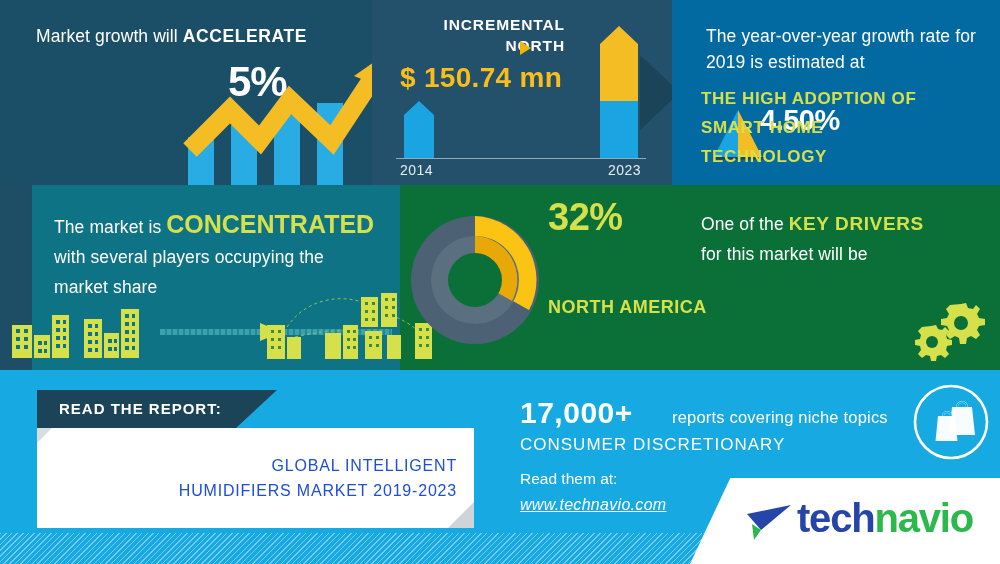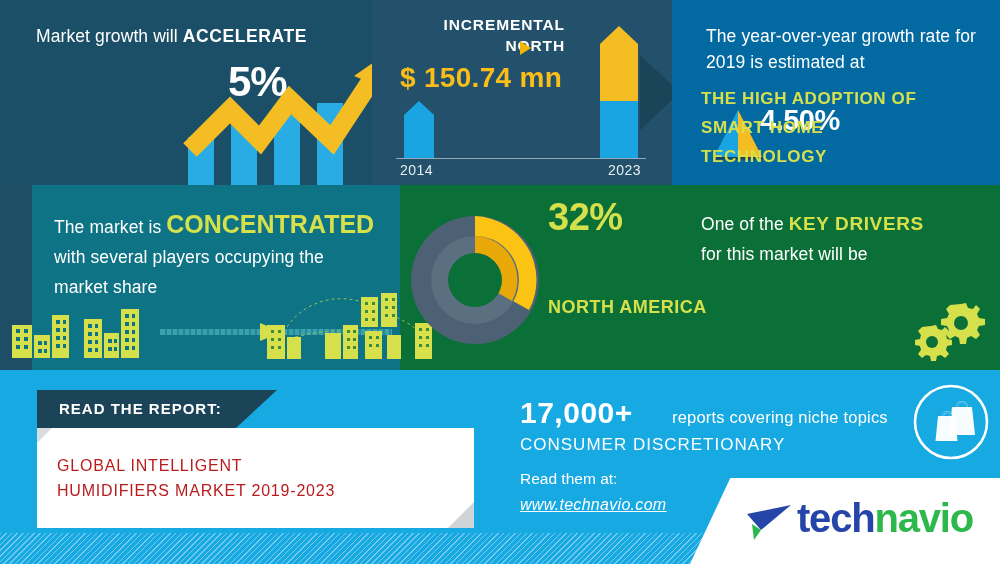--- a/index.html
+++ b/index.html
@@ -152,21 +152,21 @@
   #reportcard .fold-tl{
     position:absolute;left:0;top:0;width:15px;height:15px;
     background:#d9dde0;clip-path:polygon(0 0,100% 0,0 100%);
   }
   #reportcard .fold-br{
     position:absolute;right:0;bottom:0;width:26px;height:26px;
     background:#cfd4d8;clip-path:polygon(100% 0,100% 100%,0 100%);
   }
   #reporttitle{
     position:absolute;left:20px;top:25px;width:400px;
-    font-size:16px;line-height:25px;color:#b91c1c;letter-spacing:0.8px;
+    font-size:16px;line-height:25px;color:#1d4ed8;letter-spacing:0.8px;text-align:right;
   }
 
   #bigcount{
     position:absolute;left:520px;top:396px;
     font-size:30px;font-weight:700;color:#ffffff;letter-spacing:0.5px;
   }
   #countsub{
     position:absolute;left:672px;top:408px;
     font-size:16.5px;color:#ffffff;letter-spacing:0.2px;
   }

